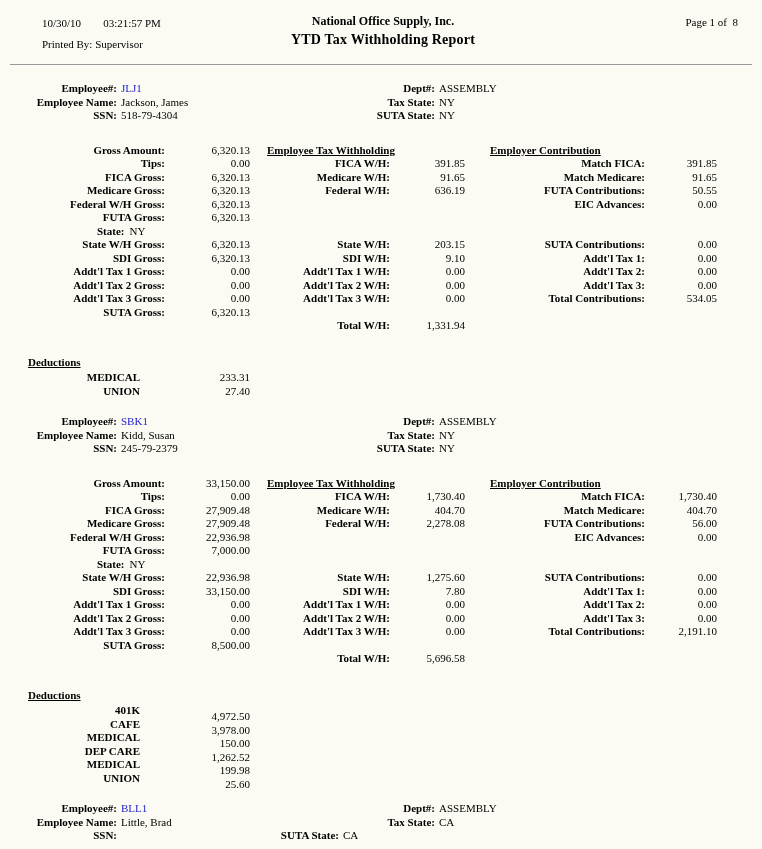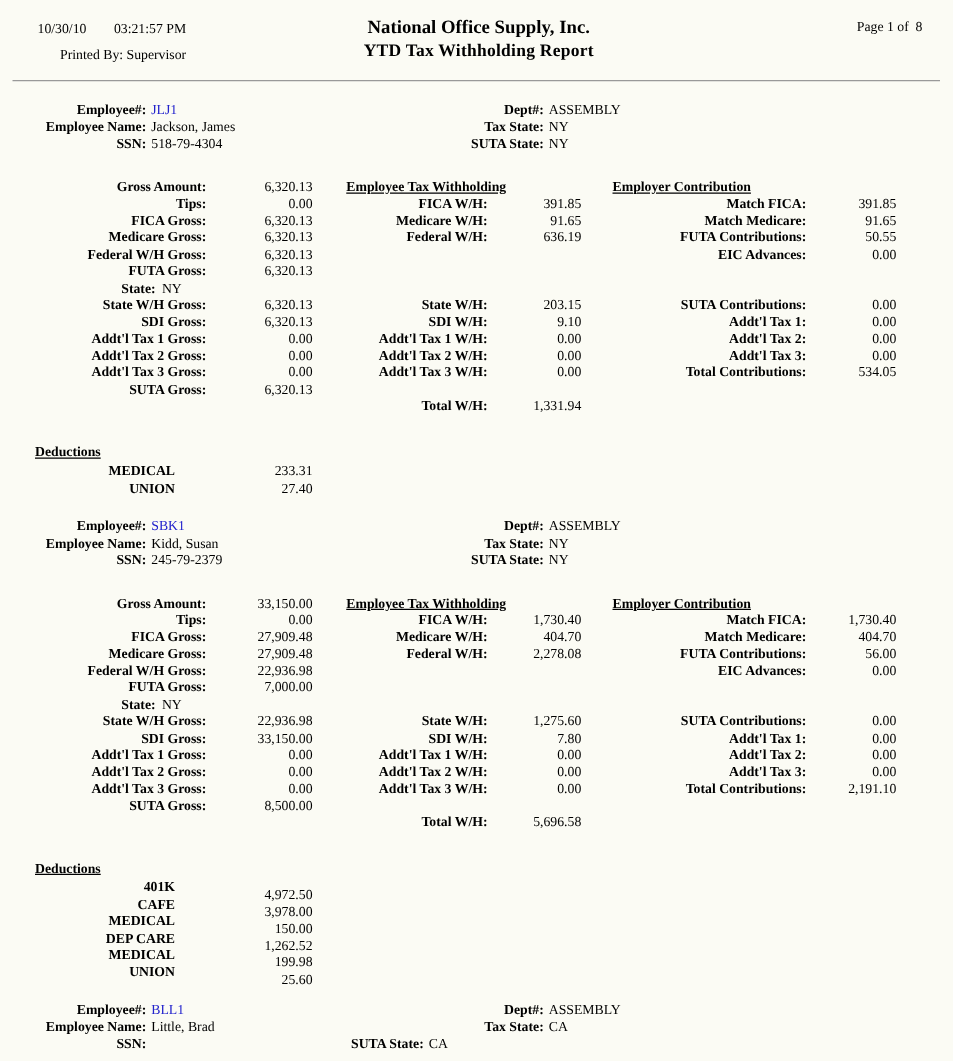--- a/index.html
+++ b/index.html
@@ -14,25 +14,25 @@
     width: 762px; height: 849px;
     padding: 14px 24px 0 28px;
     box-sizing: border-box;
     overflow: hidden;
     background: #fbfbf4;
   }
   .lab { font-weight: bold; }
 
   
   .report-header { position: relative; height: 46px; }
-  .hdr-left { position: absolute; left: 2px; top: 2px; line-height: 15px; text-align: right; }
+  .hdr-left { position: absolute; left: 14px; top: 2px; line-height: 15px; }
   .hdr-datetime span:first-child { margin-right: 22px; }
   .hdr-printedby { margin-top: 6px; }
   .hdr-center { position: absolute; left: 100px; right: 100px; top: 0; text-align: center; }
-  .company { font-weight: bold; font-size: 15px; }
+  .company { font-weight: bold; font-size: 12px; }
   .title { font-weight: bold; font-size: 14px; margin-top: 3px; letter-spacing: 0.2px; }
   .hdr-right { position: absolute; right: 0; top: 2px; white-space: pre; }
   .rule { border: none; border-top: 1px solid #999; margin: 4px -14px 0 -18px; }
 
   
   .emp-section { margin-top: 17px; }
   .emp-hdr-row {
     display: grid;
     grid-template-columns: 89px 222px 96px auto;
     line-height: 13.5px; white-space: nowrap;
@@ -43,21 +43,21 @@
   
   .grid-block { margin-top: 21px; }
   .grow {
     display: grid;
     grid-template-columns: 137px 85px 140px 75px 180px 72px;
     line-height: 13.5px;
   }
   .grow .cell { white-space: nowrap; }
   .grow .lab, .grow .val { text-align: right; }
   .col-hdr { font-weight: bold; text-decoration: underline; text-align: left !important; }
-  .mid-span { grid-column: 3 / span 2; padding-left: 27px; }
+  .mid-span { grid-column: 3 / span 2; padding-left: 17px; }
   .right-span { grid-column: 5 / span 2; padding-left: 25px; }
   .state-cell { grid-column: 1 / span 2; padding-left: 69px; text-align: left !important; }
   .state-cell .hval { padding-left: 5px; }
   .gap-above { margin-top: 0; }
 
   
   .deductions { margin-top: 23px; }
   .ded-hdr { font-weight: bold; text-decoration: underline; line-height: 13.5px; }
   .ded-rows { margin-top: 2px; }
   .ded-row { display: grid; grid-template-columns: 112px 110px; line-height: 13.5px; }

